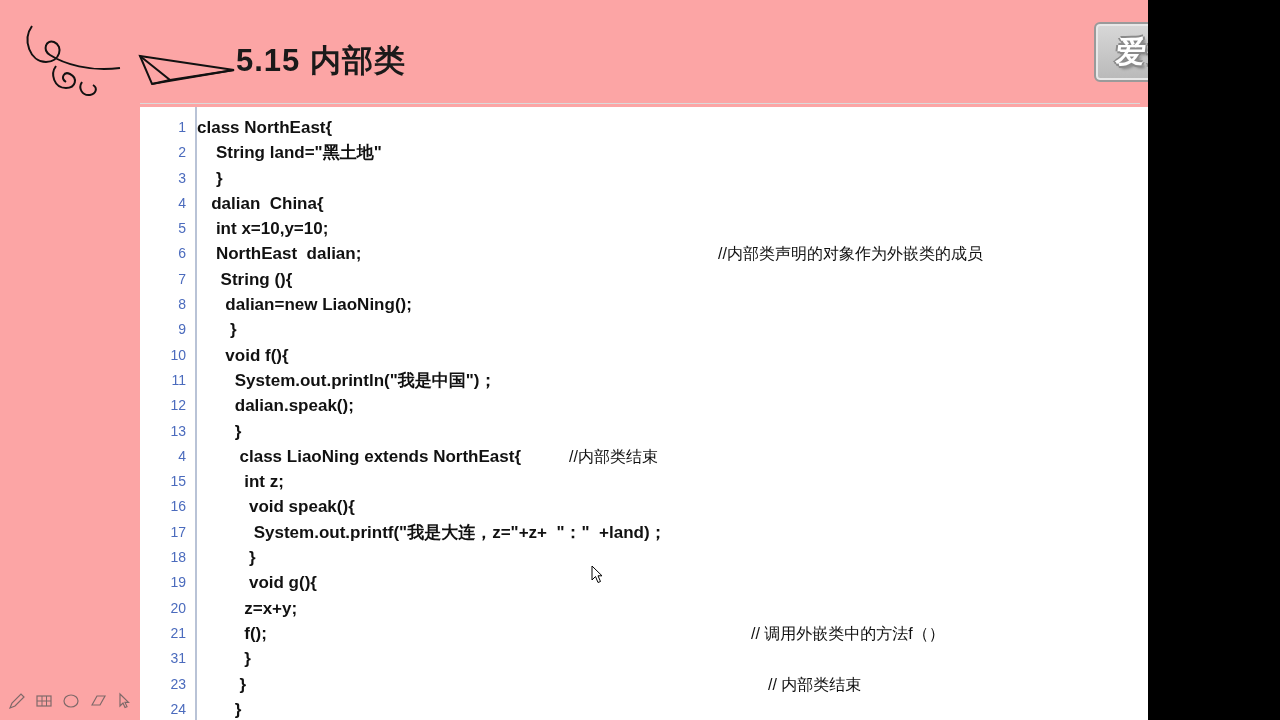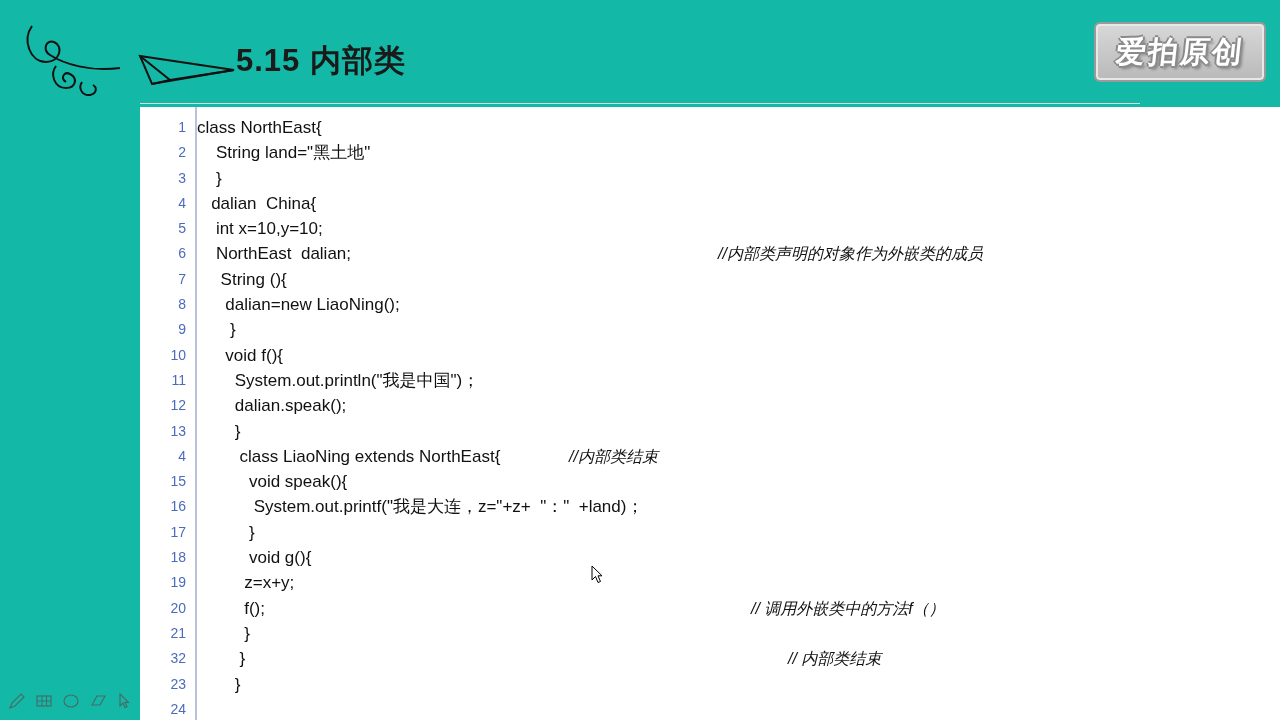--- a/index.html
+++ b/index.html
@@ -8,23 +8,23 @@
     background: #000;
   }
   body {
     width: 1280px;
     height: 720px;
     overflow: hidden;
     font-family: "Liberation Sans", sans-serif;
   }
   .slide {
     position: relative;
-    width: 1280px;
+    width: 1148px;
     height: 720px;
-    background: #14b8a6;
+    background: #fca5a5;
     overflow: hidden;
   }
   
   .header {
     position: absolute;
     left: 0; top: 0;
     width: 1280px;
     height: 104px;
   }
   .doodle {
@@ -116,27 +116,27 @@
     position: relative;
     height: 25.3px;
     line-height: 25.3px;
     font-size: 17px;
     color: #111111;
     white-space: pre;
     font-family: "Liberation Sans", sans-serif;
   }
   .code .line .txt {
     display: inline-block;
+    font-weight: bold;
   }
   .code .line .cmt {
     position: absolute;
     font-size: 16px;
     color: #111111;
     white-space: pre;
-    font-style: italic;
   }
   
   .cursor {
     position: absolute;
     left: 451px;
     top: 458px;
     width: 12px;
     height: 19px;
     pointer-events: none;
   }
@@ -199,47 +199,48 @@
         <div class="ln">12</div>
         <div class="ln">13</div>
         <div class="ln">4</div>
         <div class="ln">15</div>
         <div class="ln">16</div>
         <div class="ln">17</div>
         <div class="ln">18</div>
         <div class="ln">19</div>
         <div class="ln">20</div>
         <div class="ln">21</div>
-        <div class="ln">32</div>
+        <div class="ln">31</div>
         <div class="ln">23</div>
         <div class="ln">24</div>
       </div>
     <div class="code">
         <div class="line"><span class="txt">class NorthEast{</span></div>
         <div class="line"><span class="txt">    String land="黑土地"</span></div>
         <div class="line"><span class="txt">    }</span></div>
         <div class="line"><span class="txt">   dalian  China{</span></div>
         <div class="line"><span class="txt">    int x=10,y=10;</span></div>
         <div class="line"><span class="txt">    NorthEast  dalian;</span><span class="cmt" style="left: 521px;">//内部类声明的对象作为外嵌类的成员</span></div>
         <div class="line"><span class="txt">     String (){</span></div>
         <div class="line"><span class="txt">      dalian=new LiaoNing();</span></div>
         <div class="line"><span class="txt">       }</span></div>
         <div class="line"><span class="txt">      void f(){</span></div>
         <div class="line"><span class="txt">        System.out.println("我是中国")；</span></div>
         <div class="line"><span class="txt">        dalian.speak();</span></div>
         <div class="line"><span class="txt">        }</span></div>
         <div class="line"><span class="txt">         class LiaoNing extends NorthEast{</span><span class="cmt" style="left: 372px;">//内部类结束</span></div>
+        <div class="line"><span class="txt">          int z;</span></div>
         <div class="line"><span class="txt">           void speak(){</span></div>
         <div class="line"><span class="txt">            System.out.printf("我是大连，z="+z+  "："  +land)；</span></div>
         <div class="line"><span class="txt">           }</span></div>
         <div class="line"><span class="txt">           void g(){</span></div>
         <div class="line"><span class="txt">          z=x+y;</span></div>
         <div class="line"><span class="txt">          f();</span><span class="cmt" style="left: 554px;">// 调用外嵌类中的方法f（）</span></div>
         <div class="line"><span class="txt">          }</span></div>
-        <div class="line"><span class="txt">         }</span><span class="cmt" style="left: 591px;">// 内部类结束</span></div>
+        <div class="line"><span class="txt">         }</span><span class="cmt" style="left: 571px;">// 内部类结束</span></div>
         <div class="line"><span class="txt">        }</span></div>
       </div>
 
     <svg class="cursor" viewBox="0 0 12 19">
       <path d="M1 1 L1 15 L4.5 11.5 L7 17.5 L9.5 16.5 L7 10.8 L11 10.8 Z" fill="#ffffff" stroke="#000000" stroke-width="1"></path>
     </svg>
   </div>
 
   <div class="toolbar">
     <svg class="tool" viewBox="0 0 18 18">

